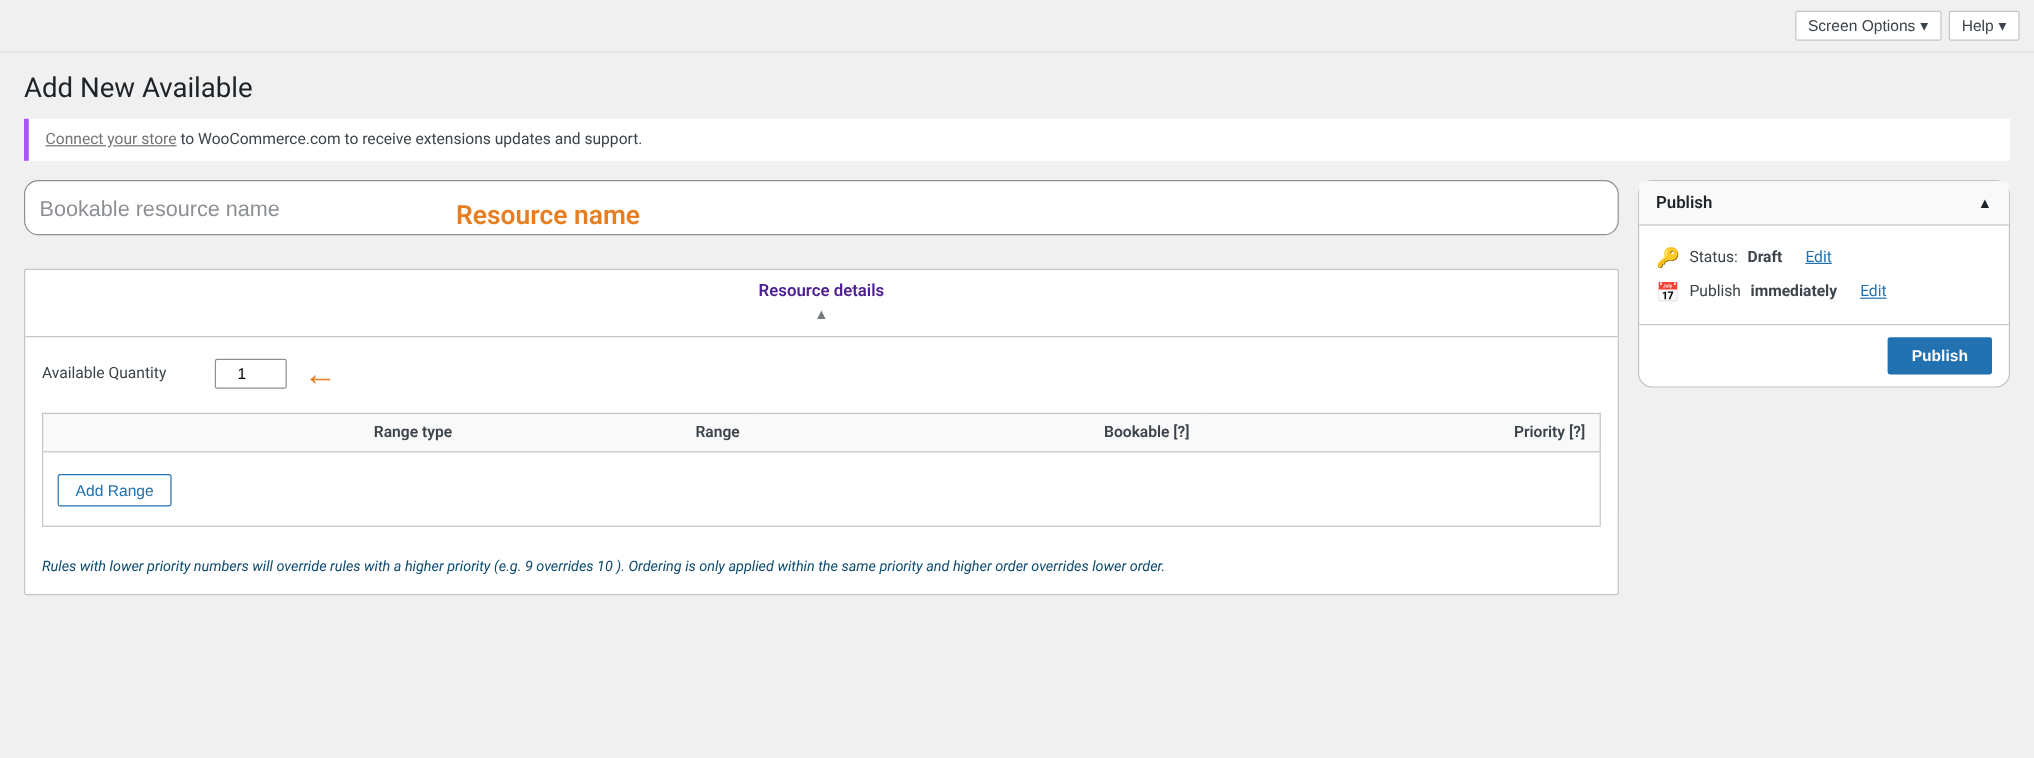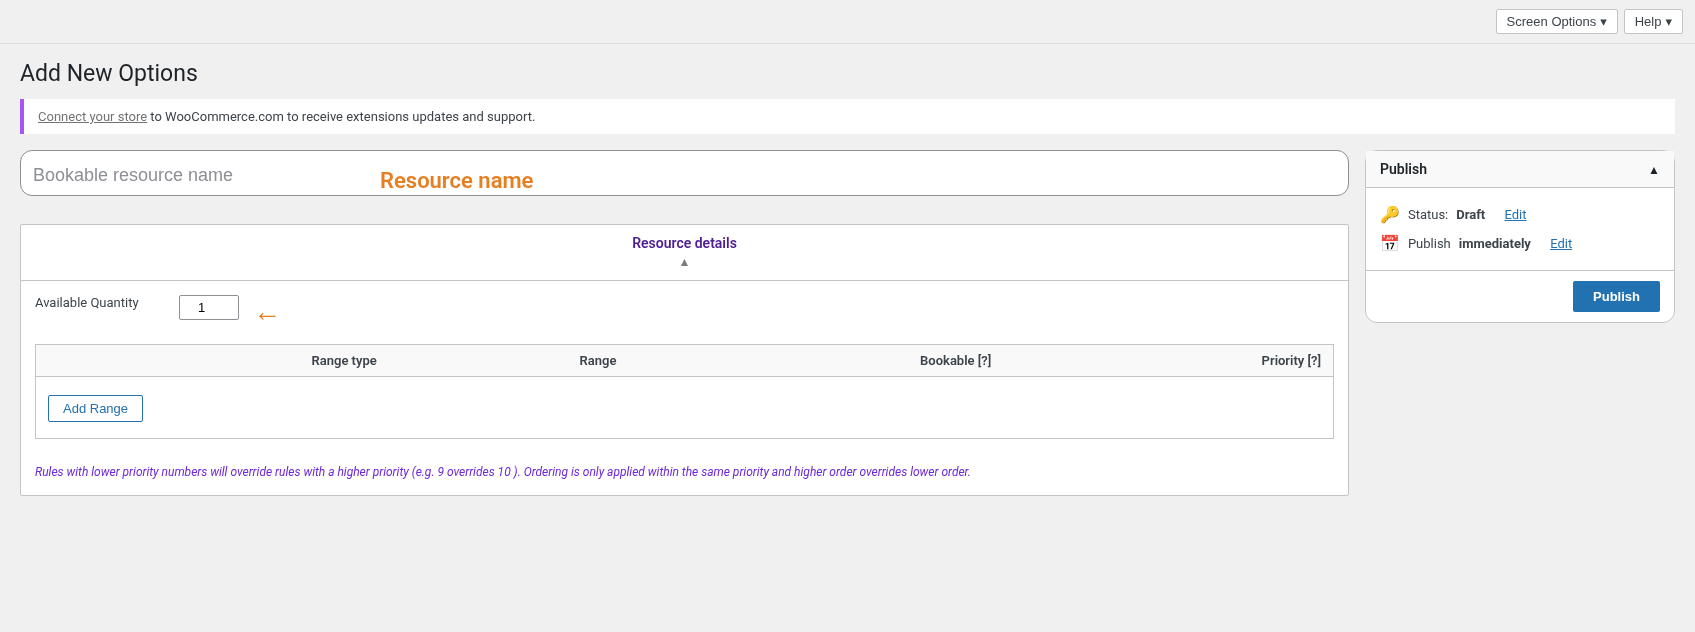--- a/index.html
+++ b/index.html
@@ -133,21 +133,21 @@
       color: #787c82;
       cursor: pointer;
     }
     .details-box-body {
       padding: 14px;
     }
 
     
     .field-row {
       display: flex;
-      align-items: flex-start;
+      align-items: center;
       gap: 14px;
       margin-bottom: 16px;
     }
     .field-label {
       font-size: 13px;
       color: #3c434a;
       min-width: 130px;
     }
     .qty-input {
       width: 60px;
@@ -198,21 +198,21 @@
       color: #2271b1;
       border-radius: 2px;
       padding: 5px 14px;
       font-size: 13px;
       cursor: pointer;
       margin: 10px 0 8px 0;
     }
 
     .priority-note {
       font-size: 12px;
-      color: #6d28d9;
+      color: #0c4a6e;
       font-style: italic;
       line-height: 1.5;
       margin-top: 24px;
     }
 
     
     .publish-box {
       background: #fff;
       border: 1px solid #c3c4c7;
       border-radius: 12px;
@@ -276,21 +276,21 @@
     <span>Screen Options</span>
     <span>▾</span>
   </button>
   <button class="top-bar-btn">
     <span>Help</span>
     <span>▾</span>
   </button>
 </div>
 
 <div class="page-wrap">
-  <h1 class="page-title">Add New Options</h1>
+  <h1 class="page-title">Add New Available</h1>
 
   <div class="notice">
     <a>Connect your store</a><span> to WooCommerce.com to receive extensions updates and support.</span>
   </div>
 
   <div class="main-layout">
 
     <div class="content-col">
 
       <div class="resource-name-wrap">

